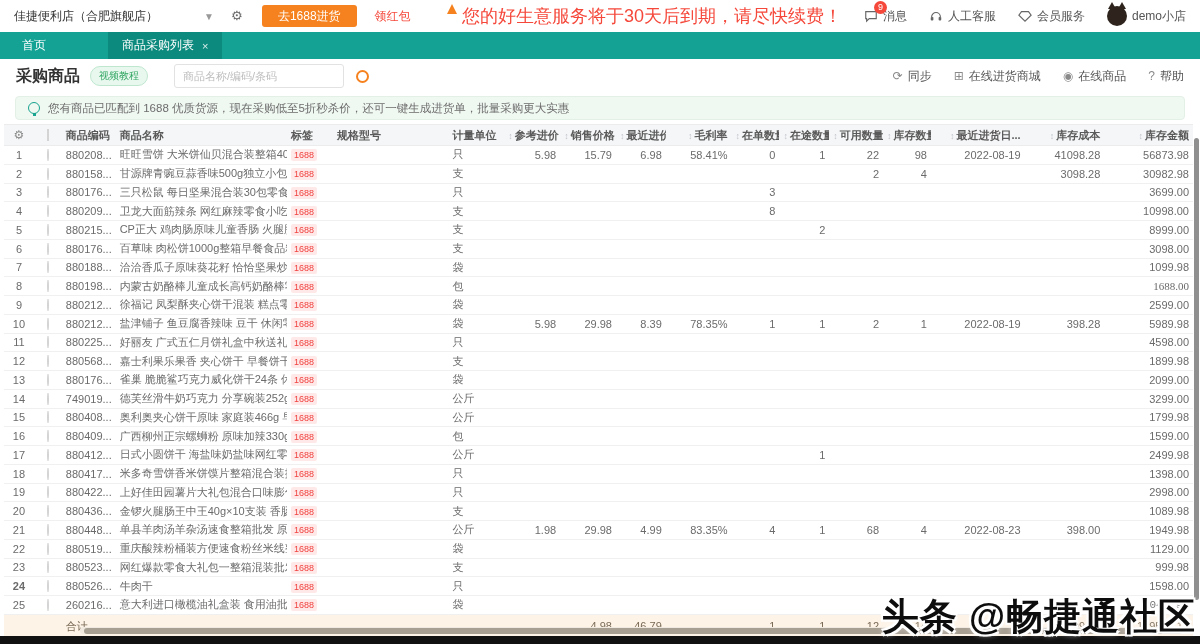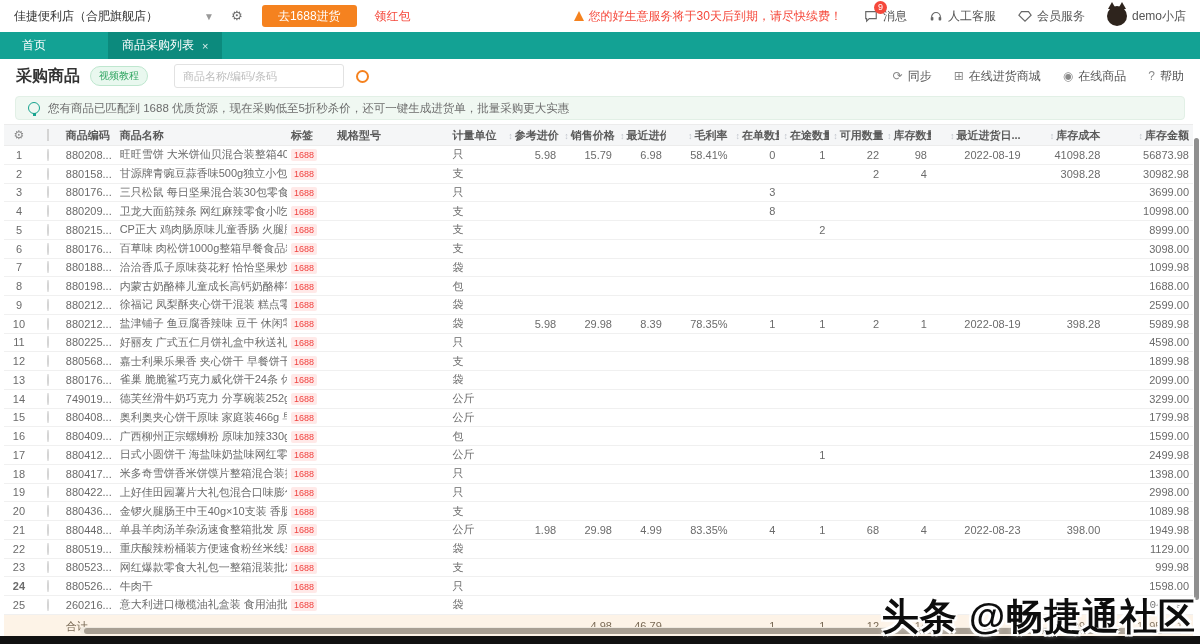--- a/index.html
+++ b/index.html
@@ -11,21 +11,21 @@
   .topbar { position:absolute; left:0; top:0; width:1200px; height:32px; background:#fff;
     display:flex; align-items:center; padding:0 14px; font-size:12px; color:#555; }
   .acct { display:flex; align-items:center; gap:6px; cursor:pointer; color:#333; }
   .caret { color:#999; font-size:10px; margin-left:40px; }
   .gear-circle { width:18px; height:18px; border-radius:50%; color:#6b6b6b;
     font-size:13px; line-height:18px; text-align:center; margin-left:14px; cursor:pointer; }
   .btn-primary { margin-left:16px; background:#f5821f; color:#fff; border:none; border-radius:3px;
     height:22px; padding:0 16px; font-size:12px; cursor:pointer; }
   .red-link { color:#f5483b; margin-left:18px; cursor:pointer; }
   .topbar-right { margin-left:auto; display:flex; align-items:center; gap:22px; }
-  .warn { display:flex; align-items:center; gap:5px; color:#f5483b; font-size:12px; }
+  .warn { display:flex; gap:5px; color:#f5483b; font-size:18px; }
   .flame { width:0; height:0; border-left:5px solid transparent; border-right:5px solid transparent;
     border-bottom:10px solid #f5821f; }
   .tb-item { display:flex; align-items:center; gap:5px; color:#555; cursor:pointer; position:relative; }
   .tb-item svg { display:block; }
   .badge-9 { position:absolute; top:-7px; left:10px; background:#f5483b; color:#fff;
     border-radius:8px; min-width:13px; height:13px; font-size:9px; line-height:13px;
     text-align:center; padding:0 2px; }
   .avatar { width:20px; height:20px; border-radius:50%; background:#2e241d; position:relative; }
   .avatar:before,.avatar:after { content:""; position:absolute; top:-4px; width:0; height:0;
     border-left:4px solid transparent; border-right:4px solid transparent; border-bottom:7px solid #2e241d; }
@@ -349,21 +349,21 @@
           <div class="td num" style="width: 56px;"></div>
           <div class="td num" style="width: 56px;"></div>
           <div class="td num" style="width: 50px;"></div>
           <div class="td num" style="width: 66px;"></div>
           <div class="td num" style="width: 48px;"></div>
           <div class="td num" style="width: 50px;"></div>
           <div class="td num" style="width: 54px;"></div>
           <div class="td num" style="width: 48px;"></div>
           <div class="td num" style="width: 94px;"></div>
           <div class="td num" style="width: 80px;"></div>
-          <div class="td num" style="width: 89px;">1688.00</div>
+          <div class="td num" style="width: 89px; font-family: Liberation Serif, serif;">1688.00</div>
         </div>
         <div class="tr row">
           <div class="td ctr" style="width: 30px;">9</div>
           <div class="td ctr" style="width: 28px;"><span class="cb"></span></div>
           <div class="td left" style="width: 54px;">880212...</div>
           <div class="td left" style="width: 172px;">徐福记 凤梨酥夹心饼干混装 糕点零食下午茶</div>
           <div class="td left" style="width: 46px;"><span class="tag1688">1688</span></div>
           <div class="td left" style="width: 116px;"></div>
           <div class="td left" style="width: 56px;">袋</div>
           <div class="td num" style="width: 56px;"></div>

